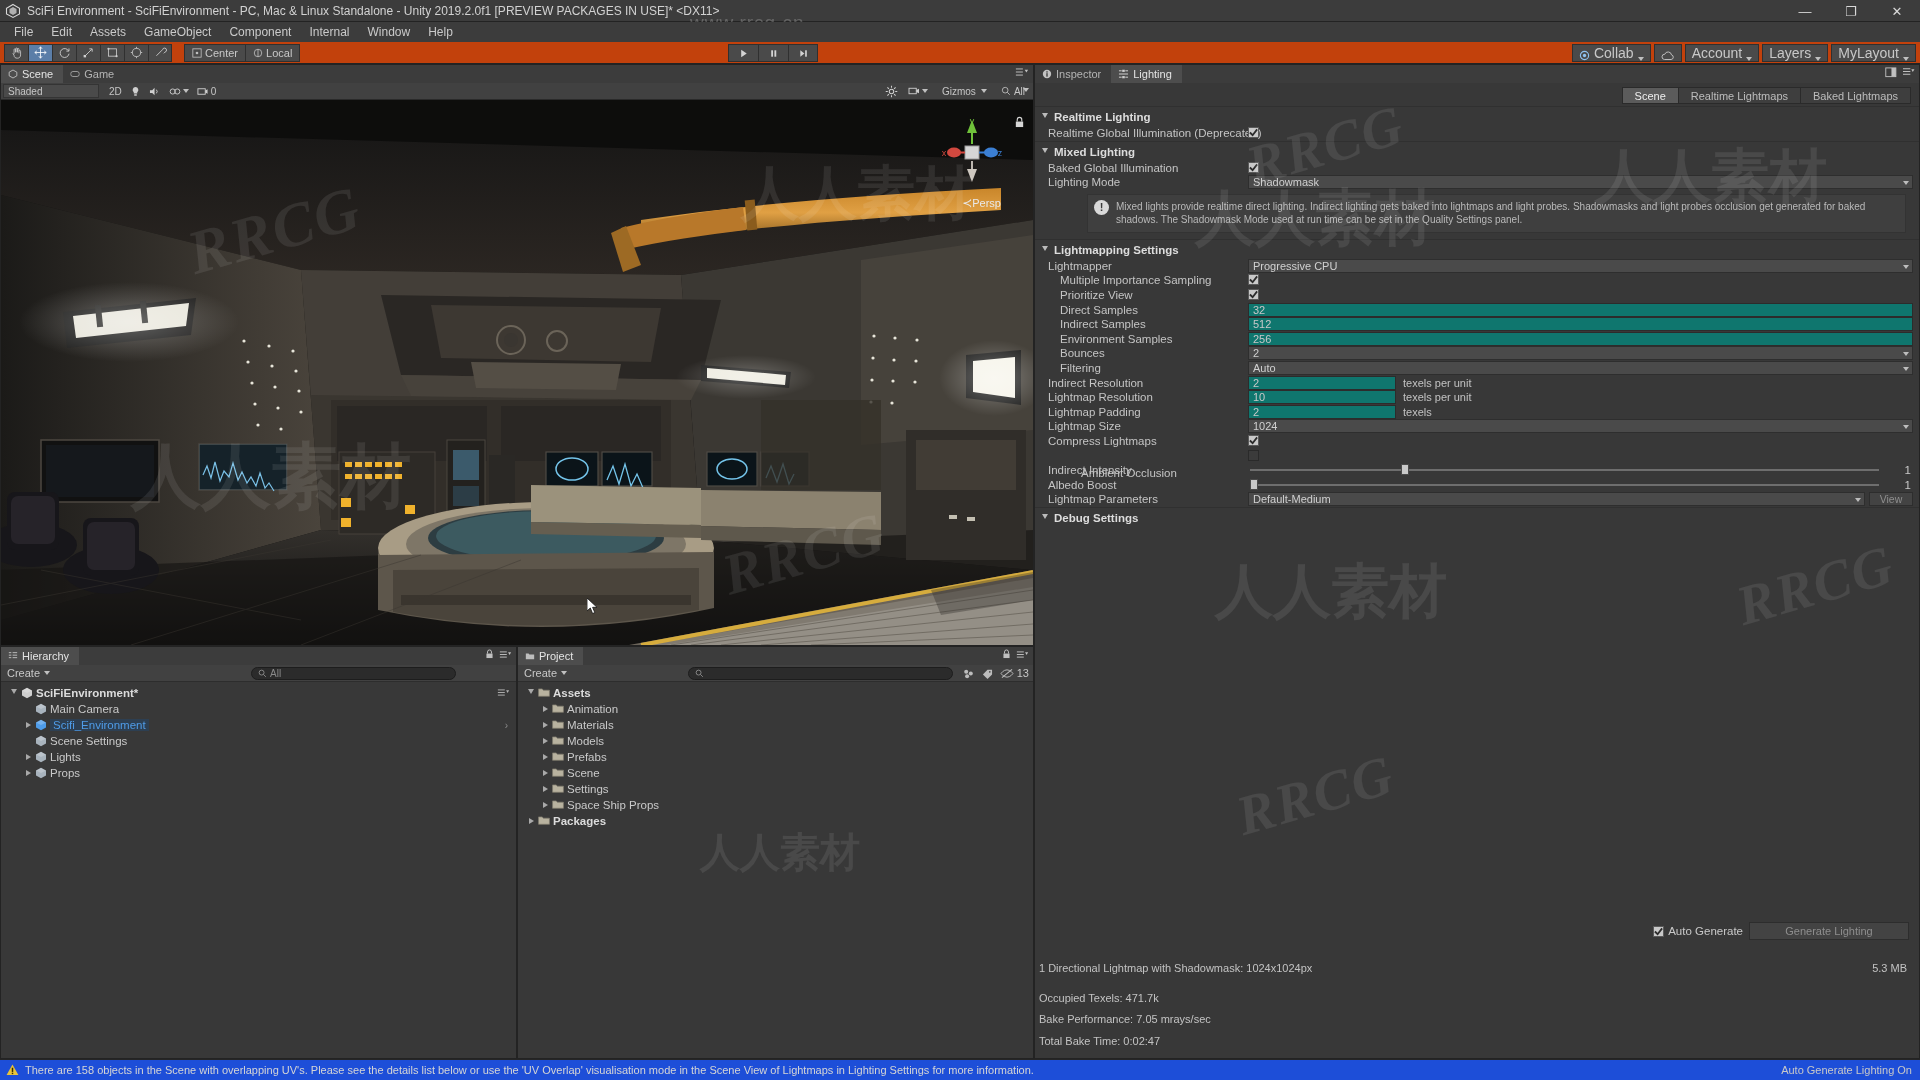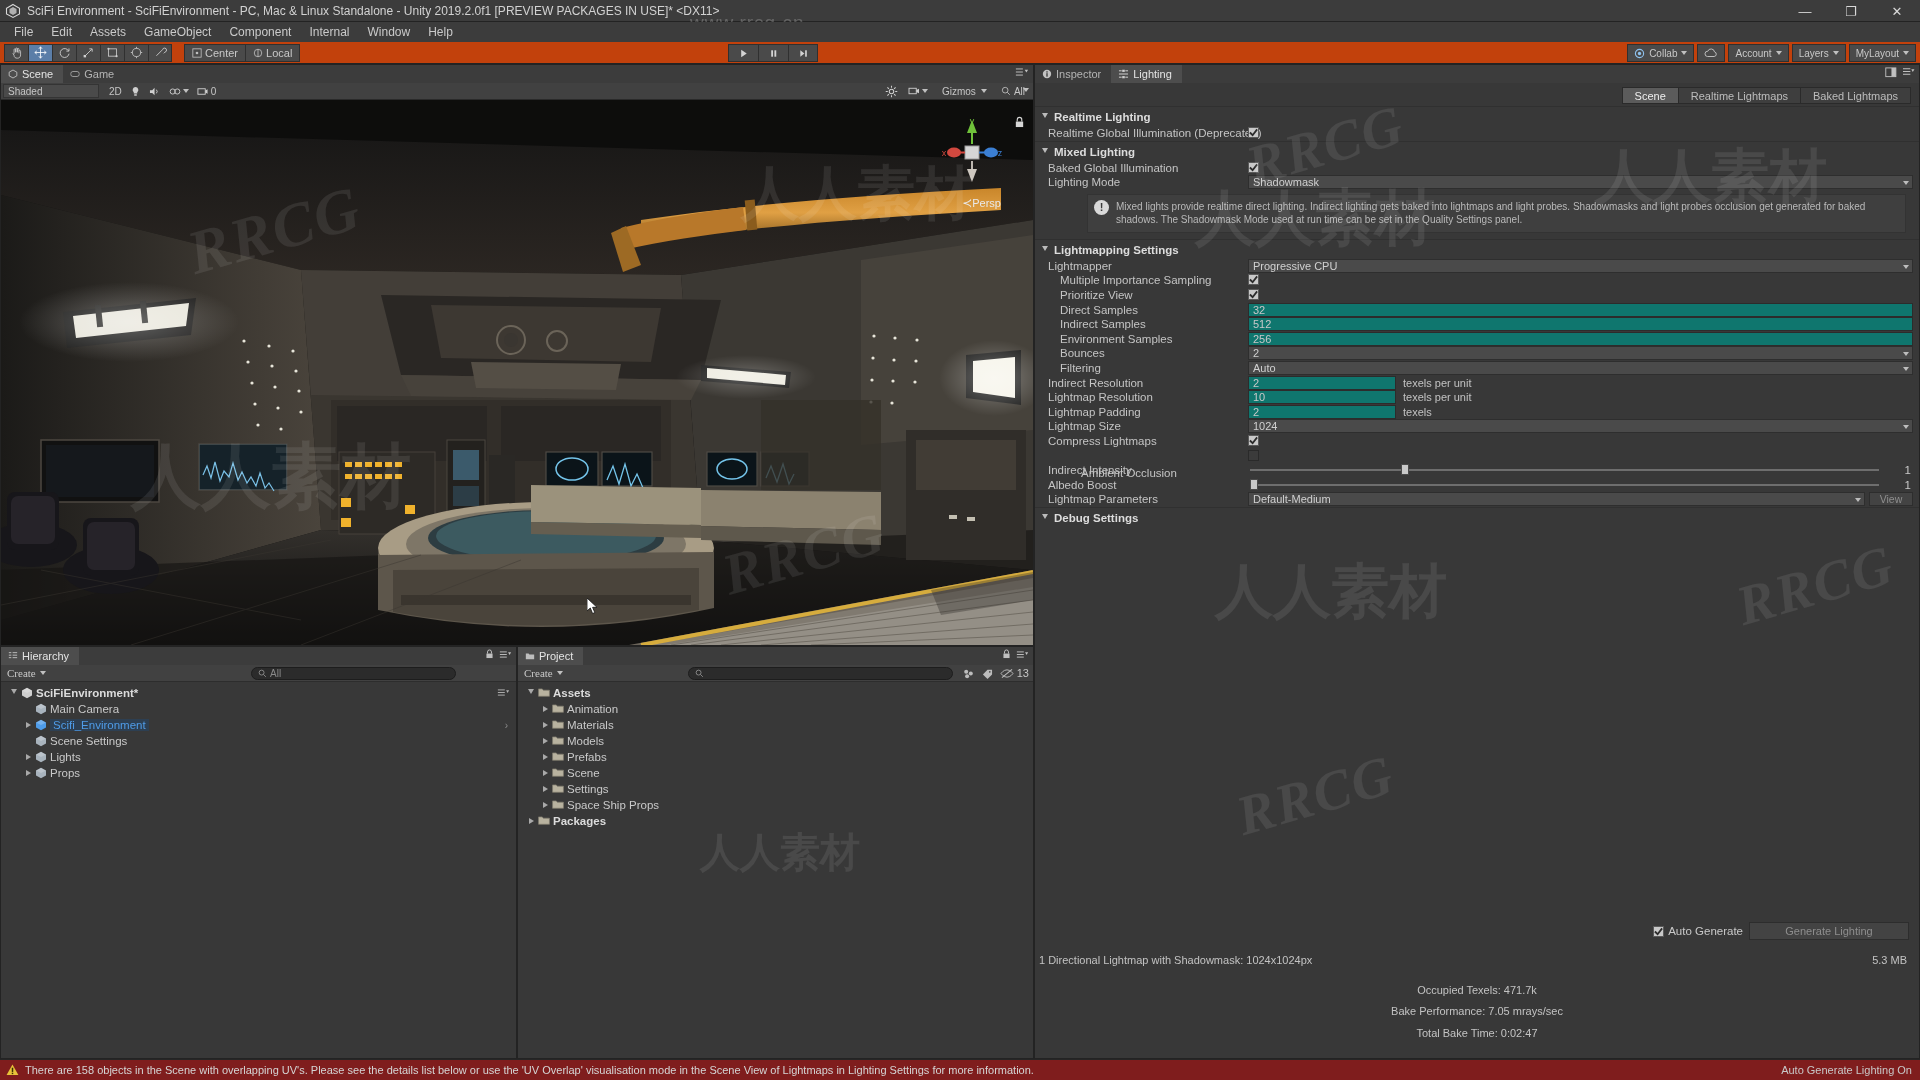--- a/index.html
+++ b/index.html
@@ -54,21 +54,21 @@
   .pivot-btn:last-child { border-right:1px solid #303030; }
   .play-group { position:absolute; left:728px; top:2px; display:flex; height:18px; }
   .play-btn {
     width:30px; height:18px; background:#4a4a4a; border:1px solid #303030; border-right:none;
     display:flex; align-items:center; justify-content:center;
   }
   .play-btn:last-child { border-right:1px solid #303030; }
   .toolbar-right { position:absolute; right:4px; top:2px; display:flex; align-items:center; height:18px; gap:3px; }
   .tb-pill {
     height:18px; background:#4a4a4a; border:1px solid #303030;
-    display:flex; align-items:center; padding:0 6px; font-size:10px; color:#c8c8c8; gap:4px;
+    display:flex; align-items:flex-end; padding:0 6px; font-size:14px; color:#c8c8c8; gap:4px;
   }
   .caret-dn { width:0;height:0;border-left:3px solid transparent;border-right:3px solid transparent;border-top:4px solid #c0c0c0; }
 
   
   .panel { position:absolute; background:#383838; border:1px solid #232323; }
   .panel-tabs { height:18px; background:#3c3c3c; display:flex; align-items:flex-end; position:relative; }
   .ptab {
     height:18px; display:flex; align-items:center; gap:4px; padding:0 10px 0 7px;
     font-size:11px; color:#b4b4b4; background:#3c3c3c;
   }
@@ -84,21 +84,21 @@
   .sb-dd {
     height:14px; background:#4a4a4a; border:1px solid #343434; display:flex; align-items:center;
     padding:0 4px; font-size:10px; color:#c6c6c6; margin-left:2px; gap:4px;
   }
   .sb-btn { height:14px; display:flex; align-items:center; padding:0 4px; font-size:10px; color:#c6c6c6; gap:3px; }
   .scene-canvas { position:relative; width:100%; height:545px; overflow:hidden; background:#1b1b1b; }
 
   
   #hierarchy { left:0; top:646px; width:517px; height:413px; }
   .h-toolbar { height:17px; background:#414141; display:flex; align-items:center; border-bottom:1px solid #2d2d2d; position:relative; }
-  .create-btn { display:flex; align-items:center; gap:4px; font-size:11px; color:#c8c8c8; padding:0 6px; height:15px;font-family:Liberation Serif, serif; }
+  .create-btn { display:flex; align-items:center; gap:4px; font-size:11px; color:#c8c8c8; padding:0 6px; height:15px; }
   .search-field {
     position:absolute; left:250px; top:2px; width:205px; height:13px;
     background:#2b2b2b; border:1px solid #1d1d1d; border-radius:7px;
     display:flex; align-items:center; padding:0 6px; font-size:10px; color:#8a8a8a; gap:3px;
   }
   .tree { padding-top:3px; font-size:11.5px; }
   .trow { height:16px; display:flex; align-items:center; padding-left:8px; position:relative; }
   .trow.selected-row .tlabel { color:#4f9ce8; }
   .tri { width:10px; display:flex; align-items:center; justify-content:center; flex:0 0 10px; }
   .tri i { width:0;height:0;border-top:3.5px solid transparent;border-bottom:3.5px solid transparent;border-left:5px solid #a9a9a9; display:block; }
@@ -153,21 +153,21 @@
   .info-txt { font-size:10px; line-height:1.35; color:#b9b9b9; }
   .slider-track { height:2px; background:#6e6e6e; position:relative; }
   .slider-knob { width:8px;height:11px; background:#c9c9c9; border:1px solid #4a4a4a; position:absolute; top:-5px; }
   .btn-disabled {
     height:18px; background:#434343; border:1px solid #2d2d2d; color:#8e8e8e;
     display:flex;align-items:center;justify-content:center;font-size:11px;
   }
 
   
   .statusbar {
-    position:absolute; left:0; bottom:0; width:1920px; height:21px; background:#7f1d1d;
+    position:absolute; left:0; bottom:0; width:1920px; height:21px; background:#1d4ed8;
     border-top:1px solid #262626; display:flex; align-items:center; padding-left:6px; gap:6px;
   }
   .status-txt { font-size:11px; color:#d5d5d5; }
   .warn-ico { width:13px; height:12px; flex:0 0 13px; }
   .status-right { position:absolute; right:8px; font-size:11px; color:#c8c8c8; }
 
   
   .wm { position:absolute; pointer-events:none; user-select:none; font-weight:bold; color:rgba(255,255,255,0.085); }
   .wm-rrcg { font-family:"Liberation Serif", serif; font-style:italic; letter-spacing:2px; }
   .wm-cn { font-family:"DejaVu Sans", sans-serif; }
@@ -1120,21 +1120,21 @@
           <span class="chk">
             <svg width="9" height="9" viewBox="0 0 10 10">
                 <path d="M1 5 L4 8 L9 1.5" fill="none" stroke="#2c2c2c" stroke-width="2"></path>
               </svg>
           </span>
           <span style="font-size:11.5px;color:#c9c9c9">Auto Generate</span>
         </div>
         <div class="btn-disabled" style="width:160px">Generate Lighting</div>
       </div>
 
-      <div style="position:absolute;left:0;right:0;bottom:14px;text-align:center;">
+      <div style="position:absolute;left:0;right:0;bottom:6px;">
         <div style="display:flex;justify-content:space-between;font-size:11px;color:#c3c3c3;padding:3px 12px 0 4px;">
           <span>1 Directional Lightmap with Shadowmask: 1024x1024px</span>
           <span>5.3 MB</span>
         </div>
         <div style="padding:14px 4px 0 4px;font-size:11px;color:#c3c3c3;line-height:1.95;">
           <div>Occupied Texels: 471.7k</div>
           <div>Bake Performance: 7.05 mrays/sec</div>
           <div>Total Bake Time: 0:02:47</div>
         </div>
       </div>

